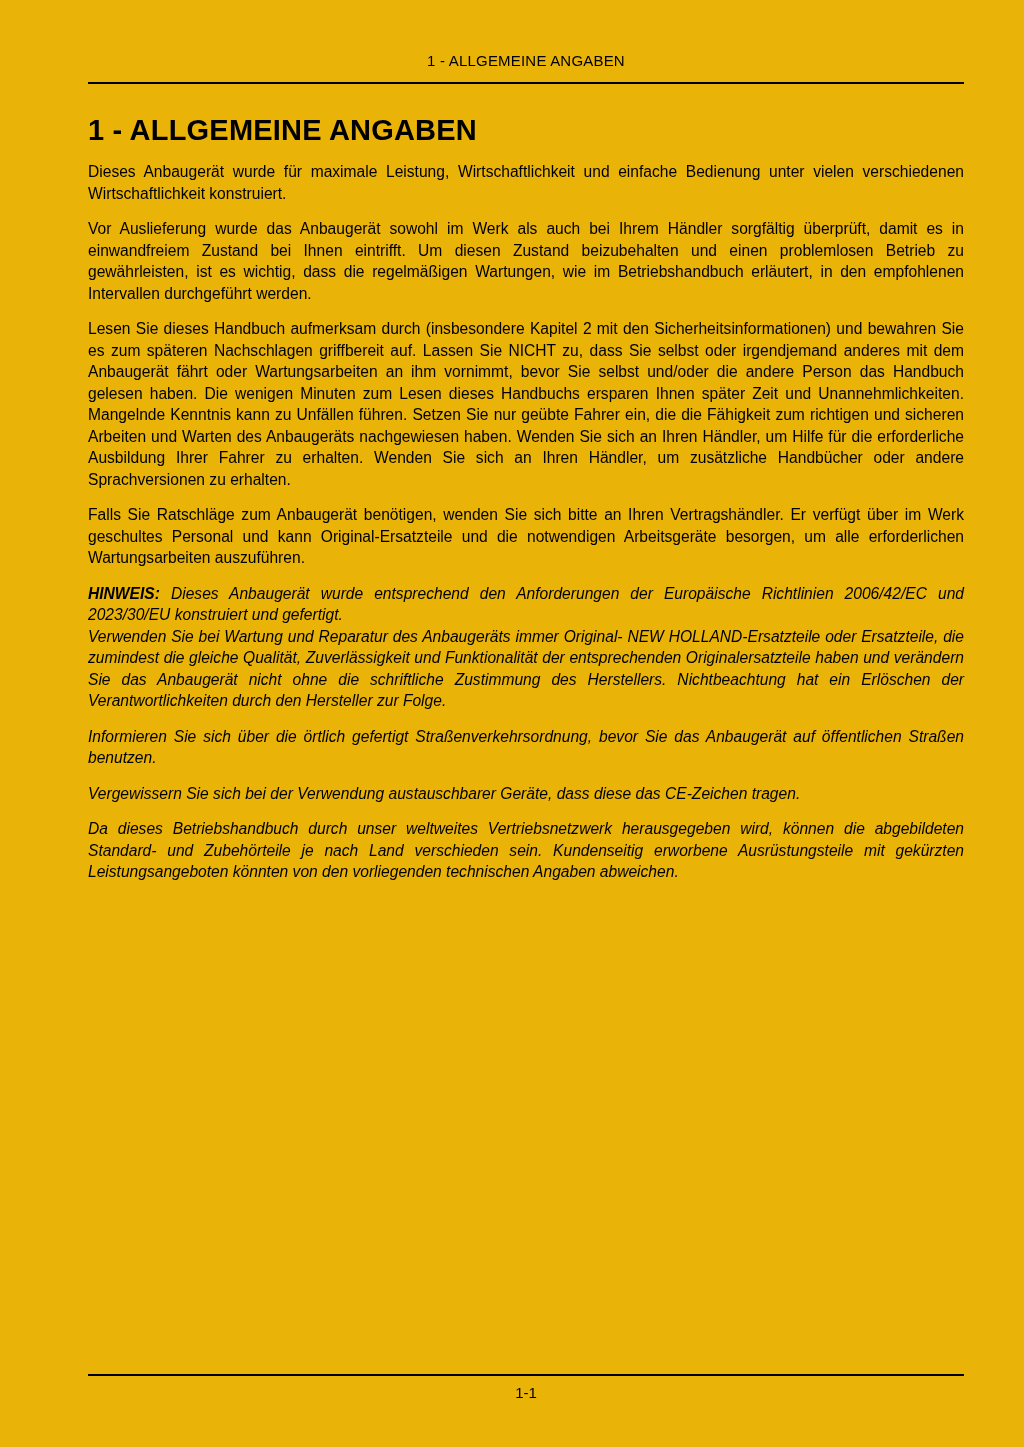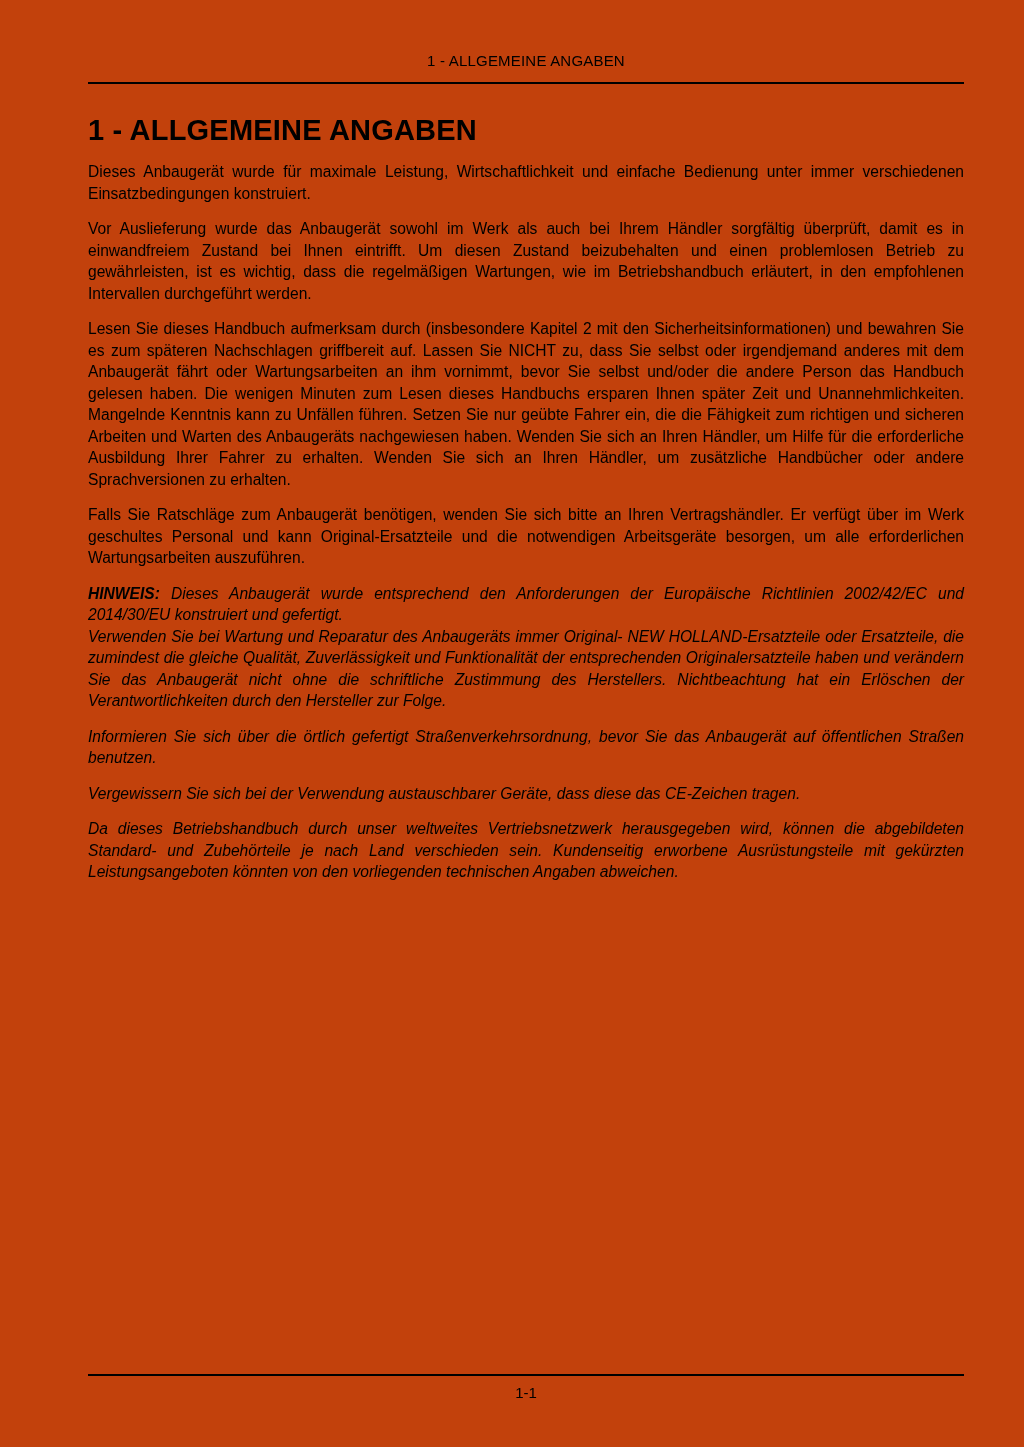--- a/index.html
+++ b/index.html
@@ -2,21 +2,21 @@
 <html><head>
 <meta charset="utf-8">
 <style>
   * { margin: 0; padding: 0; box-sizing: border-box; }
   html, body { background: #ffffff; }
   .page {
     position: relative;
     width: 1024px;
     height: 1447px;
     margin: 0 auto;
-    background: #c2410c;
+    background: #eab308;
     color: #000000;
     font-family: "Liberation Sans", "DejaVu Sans", sans-serif;
     overflow: hidden;
   }
   .content-col {
     position: absolute;
     top: 52px;
     left: 88px;
     right: 60px;
   }
@@ -78,31 +78,31 @@
   <div class="content-col">
 
     <div class="running-header">1 - ALLGEMEINE ANGABEN</div>
 
     <hr class="rule">
 
     <h1 class="chapter-title">1 - ALLGEMEINE ANGABEN</h1>
 
 
 
-    <p class="body-text">Dieses Anbaugerät wurde für maximale Leistung, Wirtschaftlichkeit und einfache Bedienung unter immer verschiedenen Einsatzbedingungen konstruiert.</p>
+    <p class="body-text">Dieses Anbaugerät wurde für maximale Leistung, Wirtschaftlichkeit und einfache Bedienung unter vielen verschiedenen Wirtschaftlichkeit konstruiert.</p>
 
     <p class="body-text">Vor Auslieferung wurde das Anbaugerät sowohl im Werk als auch bei Ihrem Händler sorgfältig überprüft, damit es in einwandfreiem Zustand bei Ihnen eintrifft. Um diesen Zustand beizubehalten und einen problemlosen Betrieb zu gewährleisten, ist es wichtig, dass die regelmäßigen Wartungen, wie im Betriebshandbuch erläutert, in den empfohlenen Intervallen durchgeführt werden.</p>
 
     <p class="body-text">Lesen Sie dieses Handbuch aufmerksam durch (insbesondere Kapitel 2 mit den Sicherheitsinformationen) und bewahren Sie es zum späteren Nachschlagen griffbereit auf. Lassen Sie NICHT zu, dass Sie selbst oder irgendjemand anderes mit dem Anbaugerät fährt oder Wartungsarbeiten an ihm vornimmt, bevor Sie selbst und/oder die andere Person das Handbuch gelesen haben. Die wenigen Minuten zum Lesen dieses Handbuchs ersparen Ihnen später Zeit und Unannehmlichkeiten. Mangelnde Kenntnis kann zu Unfällen führen. Setzen Sie nur geübte Fahrer ein, die die Fähigkeit zum richtigen und sicheren Arbeiten und Warten des Anbaugeräts nachgewiesen haben. Wenden Sie sich an Ihren Händler, um Hilfe für die erforderliche Ausbildung Ihrer Fahrer zu erhalten. Wenden Sie sich an Ihren Händler, um zusätzliche Handbücher oder andere Sprachversionen zu erhalten.</p>
 
     <p class="body-text">Falls Sie Ratschläge zum Anbaugerät benötigen, wenden Sie sich bitte an Ihren Vertragshändler. Er verfügt über im Werk geschultes Personal und kann Original-Ersatzteile und die notwendigen Arbeitsgeräte besorgen, um alle erforderlichen Wartungsarbeiten auszuführen.</p>
 
     <p class="body-text italic">
       <span class="lead-label">HINWEIS:</span>
-      <span>Dieses Anbaugerät wurde entsprechend den Anforderungen der Europäische Richtlinien 2002/42/EC und 2014/30/EU konstruiert und gefertigt.</span>
+      <span>Dieses Anbaugerät wurde entsprechend den Anforderungen der Europäische Richtlinien 2006/42/EC und 2023/30/EU konstruiert und gefertigt.</span>
       <br>
       <span>Verwenden Sie bei Wartung und Reparatur des Anbaugeräts immer Original- NEW HOLLAND-Ersatzteile oder Ersatzteile, die zumindest die gleiche Qualität, Zuverlässigkeit und Funktionalität der entsprechenden Originalersatzteile haben und verändern Sie das Anbaugerät nicht ohne die schriftliche Zustimmung des Herstellers. Nichtbeachtung hat ein Erlöschen der Verantwortlichkeiten durch den Hersteller zur Folge.</span>
     </p>
 
     <p class="body-text italic">Informieren Sie sich über die örtlich gefertigt Straßenverkehrsordnung, bevor Sie das Anbaugerät auf öffentlichen Straßen benutzen.</p>
 
     <p class="body-text italic">Vergewissern Sie sich bei der Verwendung austauschbarer Geräte, dass diese das CE-Zeichen tragen.</p>
 
     <p class="body-text italic">Da dieses Betriebshandbuch durch unser weltweites Vertriebsnetzwerk herausgegeben wird, können die abgebildeten Standard- und Zubehörteile je nach Land verschieden sein. Kundenseitig erworbene Ausrüstungsteile mit gekürzten Leistungsangeboten könnten von den vorliegenden technischen Angaben abweichen.</p>
 

